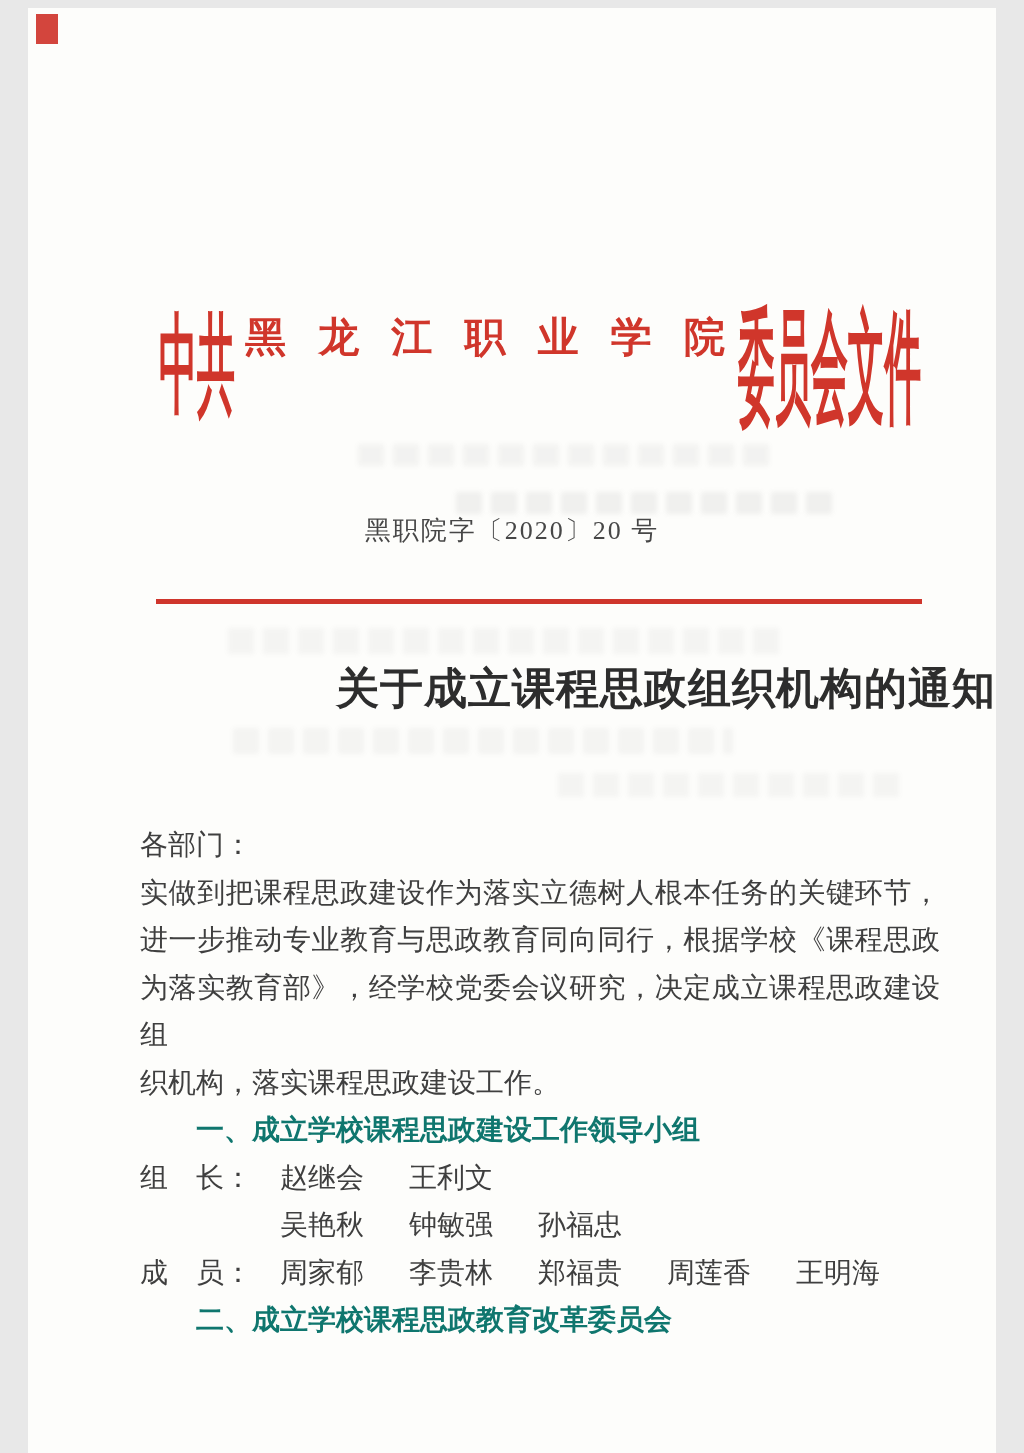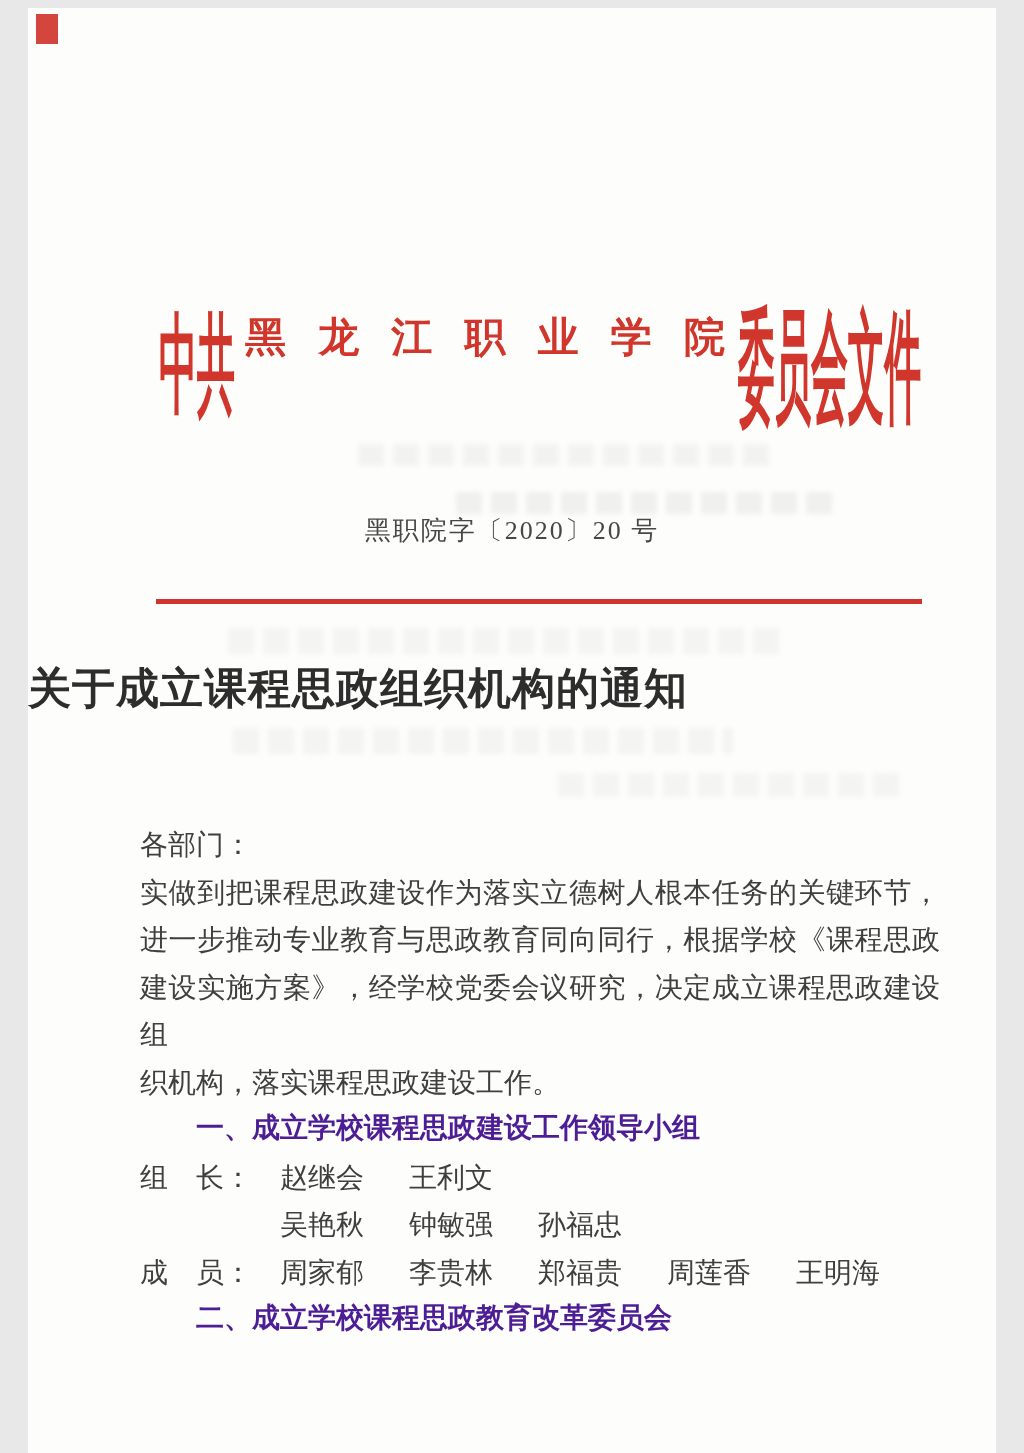--- a/index.html
+++ b/index.html
@@ -43,32 +43,32 @@
   }
   
   .doc-number {
     position:absolute; left:0; top:503px; width:100%;
     text-align:center; font-size:26px; line-height:40px;
     letter-spacing:2px; color:#474747;
   }
   .red-rule { position:absolute; left:128px; top:591px; width:766px; height:5px; background:#cf352c; }
   .doc-title {
     position:absolute; left:0; top:655px; width:100%;
-    text-align:left; font-size:43px; line-height:52px;
+    text-align:right; font-size:43px; line-height:52px;
     font-weight:bold; color:#2d2d2d; letter-spacing:1px;
   }
   
   .body-block {
     position:absolute; left:112px; top:813px; width:800px;
     font-size:28px; line-height:47.5px; color:#3f3f3f;
   }
   .line { min-height:47.5px; }
   .jl { text-align:justify; text-align-last:justify; }
   .indent { text-indent:56px; }
-  .hei { font-family:Liberation Mono, monospace; font-weight:bold; color:#4c1d95; }
+  .hei { font-family:Liberation Serif, serif; font-weight:bold; color:#0f766e; }
   .role-label { display:inline-block; width:140px; }
   .name { margin-right:45px; }
   .name:last-child { margin-right:0; }
   .row2-indent { padding-left:140px; }
 </style>
 </head>
 <body>
 
 <div class="page">
 
@@ -95,21 +95,21 @@
   <div class="doc-number">黑职院字〔2020〕20 号</div>
 
   <div class="red-rule"></div>
 
   <div class="doc-title">关于成立课程思政组织机构的通知</div>
 
   <div class="body-block">
     <div class="line">各部门：</div>
     <div class="line jl">实做到把课程思政建设作为落实立德树人根本任务的关键环节，</div>
     <div class="line jl">进一步推动专业教育与思政教育同向同行，根据学校《课程思政</div>
-    <div class="line jl">建设实施方案》，经学校党委会议研究，决定成立课程思政建设组</div>
+    <div class="line jl">为落实教育部》，经学校党委会议研究，决定成立课程思政建设组</div>
     <div class="line">织机构，落实课程思政建设工作。</div>
 
     <div class="line hei indent">一、成立学校课程思政建设工作领导小组</div>
 
     <div class="line"><span class="role-label">组　长：</span><span><span class="name">赵继会</span><span class="name">王利文</span></span></div>
 
     <div class="line row2-indent"><span class="name">吴艳秋</span><span class="name">钟敏强</span><span class="name">孙福忠</span></div>
 
     <div class="line"><span class="role-label">成　员：</span><span><span class="name">周家郁</span><span class="name">李贵林</span><span class="name">郑福贵</span><span class="name">周莲香</span><span class="name">王明海</span></span></div>
 

